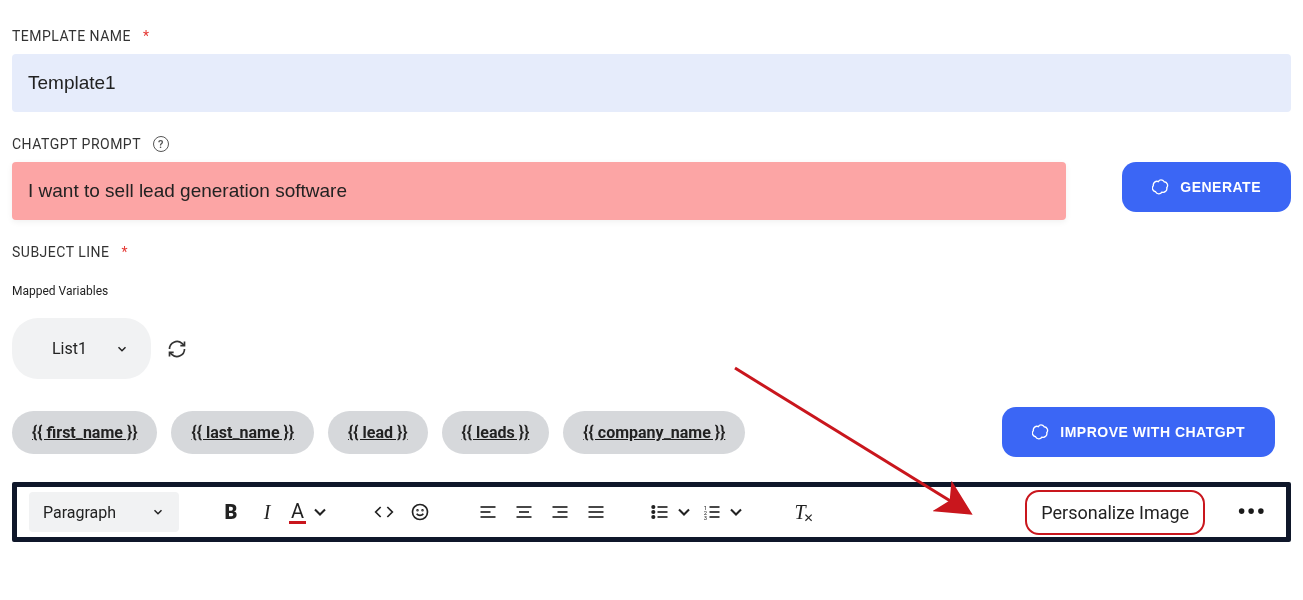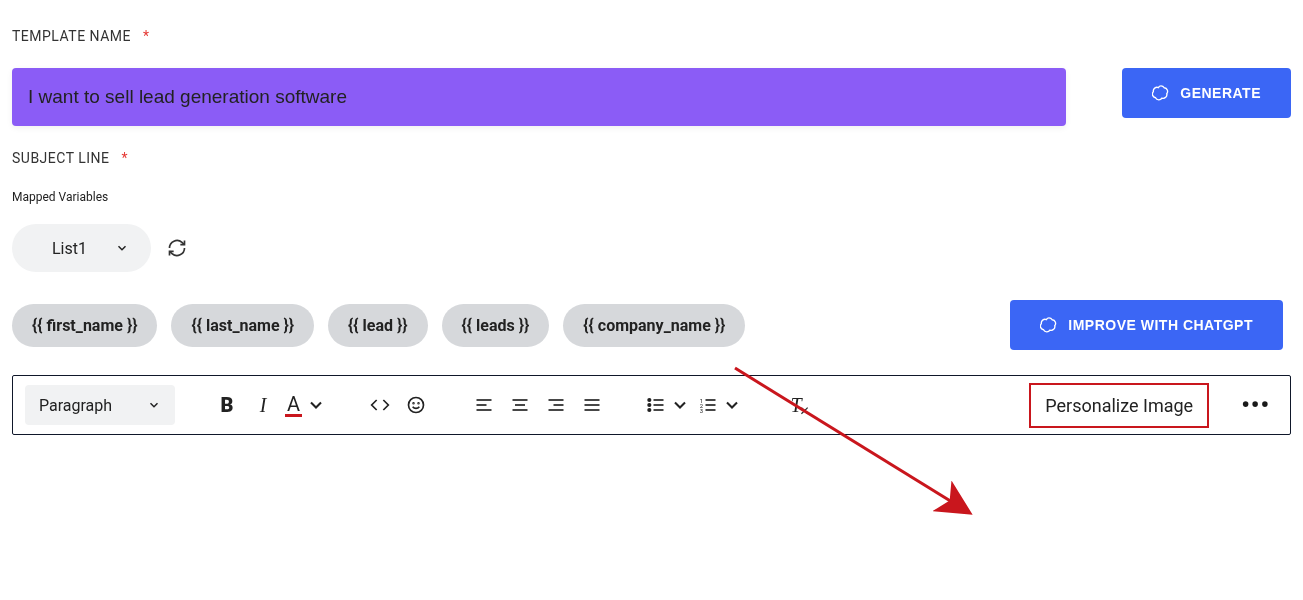--- a/index.html
+++ b/index.html
@@ -36,39 +36,39 @@
     font-weight: 600;
   }
   .input {
     width: 100%;
     border: none;
     border-radius: 4px;
     padding: 18px 16px;
     font-size: 19px;
     color: #222;
     box-shadow: 0 2px 6px rgba(0,0,0,0.06);
-    background: #8b5cf6;
+    background: #fca5a5;
     outline: none;
   }
   .input.highlight {
     background: #e6ecfb;
     box-shadow: none;
   }
   .field-block { margin-bottom: 24px; }
   .row-prompt {
     display: flex;
     gap: 56px;
     align-items: flex-start;
   }
   .row-prompt .input { flex: 1; }
   .btn-primary {
     background: #3b66f5;
     color: #fff;
     border: none;
-    border-radius: 4px;
+    border-radius: 14px;
     height: 50px;
     padding: 0 30px;
     font-size: 14px;
     font-weight: 700;
     letter-spacing: 0.5px;
     display: inline-flex;
     align-items: center;
     gap: 10px;
     cursor: pointer;
   }
@@ -80,21 +80,21 @@
   }
   .mapped-row {
     display: flex;
     align-items: center;
     gap: 16px;
     margin-bottom: 32px;
   }
   .select-pill {
     background: #f1f2f3;
     border-radius: 26px;
-    height: 48px;
+    height: 61px;
     padding: 0 22px 0 40px;
     display: inline-flex;
     align-items: center;
     gap: 28px;
     font-size: 16px;
     color: #222;
     cursor: pointer;
   }
   .chev-down {
     width: 14px; height: 14px;
@@ -103,37 +103,38 @@
   .refresh-btn {
     color: #333;
     cursor: pointer;
     display: inline-flex;
   }
   .chips-row {
     display: flex;
     align-items: flex-end;
     gap: 14px;
     position: relative;
+    text-decoration: underline;
   }
   .chip {
     background: #d6d8db;
     border-radius: 22px;
     padding: 12px 20px;
     font-size: 16px;
     font-weight: 700;
     color: #222;
     cursor: pointer;
   }
   .improve-btn {
     position: absolute;
-    right: 8px;
+    right: 16px;
     top: -4px;
   }
   .toolbar-area {
-    border: 1px solid #0f172a;
+    border: 5px solid #0f172a;
     border-radius: 2px;
     margin-top: 28px;
     padding: 8px 12px;
     display: flex;
     align-items: center;
     gap: 4px;
     position: relative;
     height: 60px;
   }
   .block-select {
@@ -165,21 +166,21 @@
   .tb-btn svg { width: 20px; height: 20px; }
   .tb-group { display: inline-flex; align-items: center; gap: 0px; }
   .tb-sep { width: 24px; }
   .tb-wide { width: auto; padding: 0 4px; gap: 4px; }
   .personalize-btn {
     border: 2.5px solid #c9161d;
     padding: 10px 14px;
     font-size: 18px;
     color: #222;
     cursor: pointer;
-    border-radius: 0;
+    border-radius: 14px;
   }
   .more-btn {
     font-size: 24px;
     font-weight: 700;
     letter-spacing: 1px;
     cursor: pointer;
     padding: 0 8px;
   }
   .annotation-arrow {
     position: absolute;
@@ -189,23 +190,28 @@
 </head>
 <body>
 
 <div class="page">
 
   <div class="field-block">
     <div class="field-label">
       <span>TEMPLATE NAME</span>
       <span class="req">*</span>
     </div>
+    <input class="input highlight" value="Template1" style="">
   </div>
 
   <div class="field-block">
+    <div class="field-label">
+      <span>CHATGPT PROMPT</span>
+      <span class="help-icon">?</span>
+    </div>
     <div class="row-prompt">
       <input class="input" value="I want to sell lead generation software" style="">
       <button class="btn-primary">
         <svg viewBox="0 0 24 24" fill="none" stroke="currentColor" stroke-width="1.8">
           <path d="M12 2.5c1.8 0 3.4 1 4.3 2.5 1.8.2 3.4 1.3 4.1 3 .7 1.7.4 3.6-.7 5 .4 1.8-.2 3.6-1.5 4.8-1.3 1.2-3.2 1.6-4.9 1-1 1.5-2.6 2.4-4.4 2.3-1.8-.1-3.4-1.2-4.2-2.8-1.8-.3-3.3-1.5-3.9-3.2-.6-1.7-.2-3.6 1-5-.3-1.8.4-3.5 1.8-4.6 1.4-1.1 3.2-1.4 4.9-.7.8-1.4 2.2-2.3 3.5-2.3z"></path>
         </svg>
         <span>GENERATE</span>
       </button>
     </div>
   </div>

